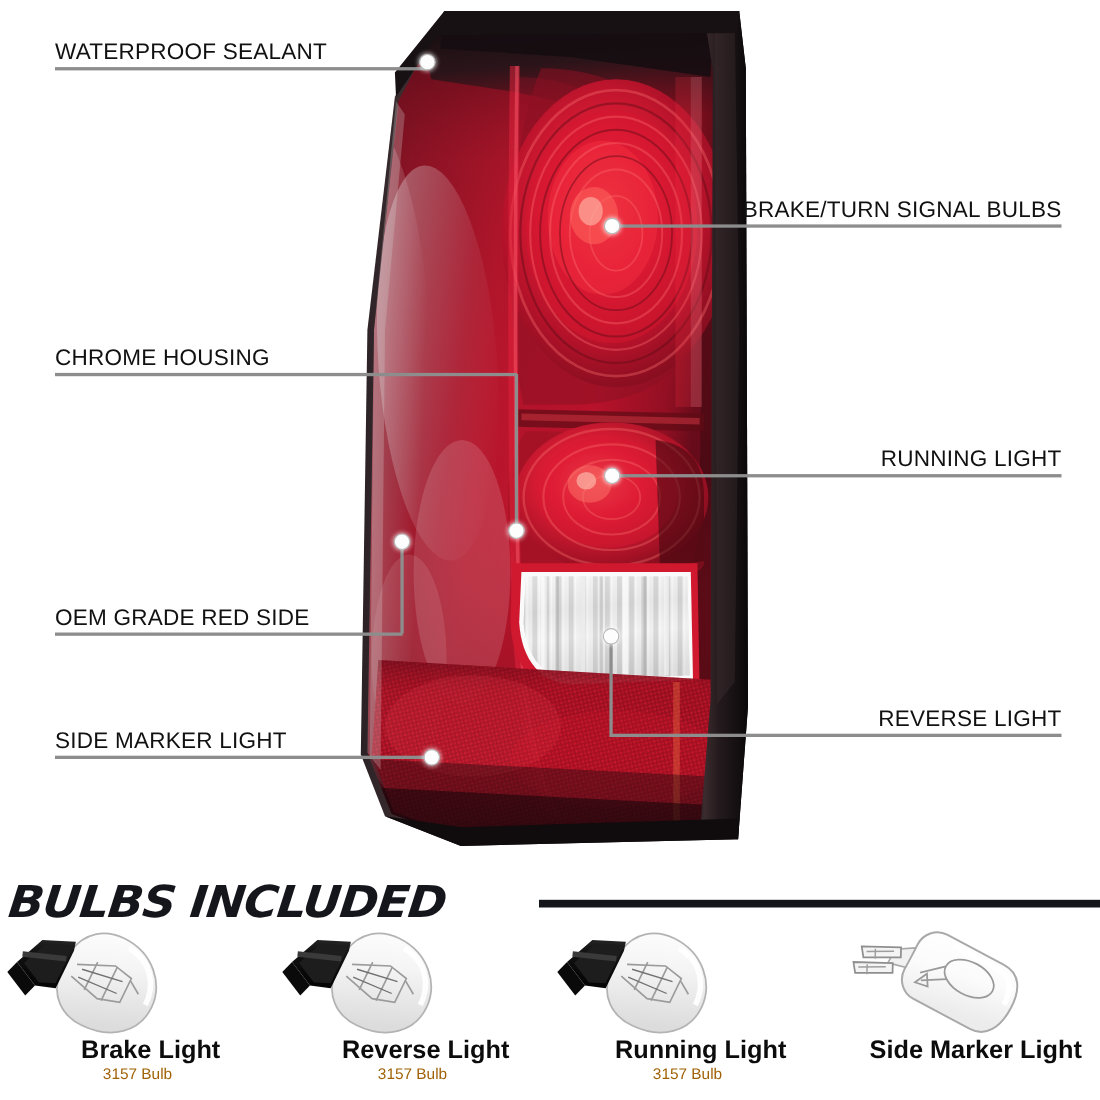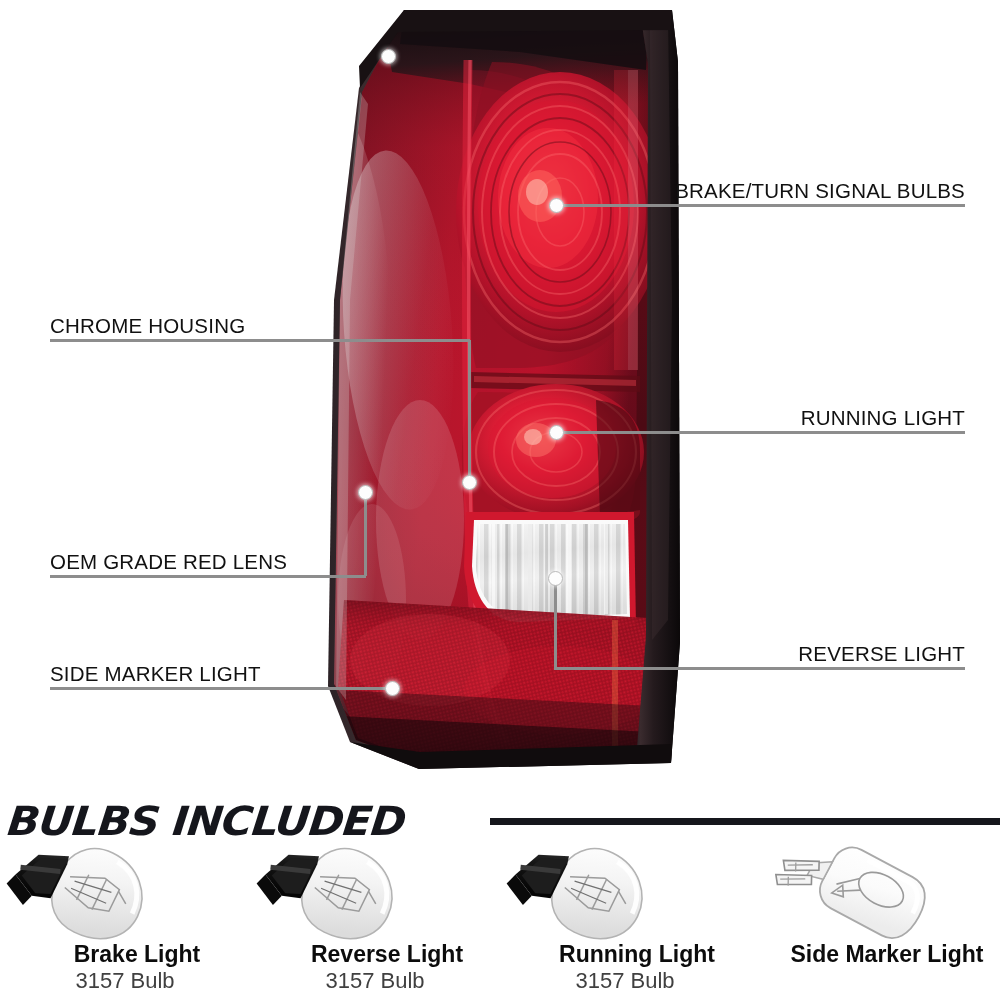--- a/index.html
+++ b/index.html
@@ -50,21 +50,21 @@
   }
 
   .bulb-cell { position:absolute; top:48px; width:250px; height:162px; }
   .bulb-art { position:absolute; left:0; top:0; width:250px; height:105px; }
   .bulb-name {
     position:absolute; left:0; right:0; top:103px; text-align:center;
     font-size:23px; font-weight:700; color:#0c0c0c; white-space:nowrap;padding-left:24px;
   }
   .bulb-spec {
     position:absolute; left:0; right:0; top:130px; text-align:center;
-    font-size:22px; font-weight:400; color:#404040; white-space:nowrap;
+    font-size:14px; font-weight:400; color:#a16207; white-space:nowrap;
   }
 </style>
 </head>
 <body>
 
 <div id="stage">
 
   <div id="product">
     <svg width="1000" height="790" viewBox="0 0 1000 790">
       <defs>
@@ -265,31 +265,35 @@
       <path d="M 650,20 L 668,16 L 672,300 L 668,620 L 652,640 Z" fill="#4a3a3e" opacity=".28"></path>
 
       <path d="M 404,10 L 672,10 L 670,30 L 398,32 L 360,88 L 359,66 Z" fill="#181113"></path>
 
       <path d="M 360,92 L 340,300 L 334,684 L 346,700 L 350,300 L 368,104 Z" fill="#d8d0d2" opacity=".28"></path>
 
       <path d="M 350,742 L 419,769 L 671,763 L 672,744 L 420,752 Z" fill="#100c0d"></path>
     </svg>
   </div>
 
+  <div class="callout left" style="left:50px; top:26px; width:338px; height:38px;">
+    <span class="ctext">WATERPROOF SEALANT</span>
+    <div class="rule" style="left:0; width:338px;"></div>
+  </div>
   <div class="dot" style="left:381px; top:49px;"></div>
 
   <div class="callout left" style="left:50px; top:304px; width:420px; height:38px;">
     <span class="ctext">CHROME HOUSING</span>
     <div class="rule" style="left:0; width:420px;"></div>
   </div>
   <div class="lead v" style="left:468px; top:340px; height:142px;"></div>
   <div class="dot" style="left:462px; top:475px;"></div>
 
   <div class="callout left" style="left:50px; top:540px; width:316px; height:38px;">
-    <span class="ctext">OEM GRADE RED LENS</span>
+    <span class="ctext">OEM GRADE RED SIDE</span>
     <div class="rule" style="left:0; width:316px;"></div>
   </div>
   <div class="lead v" style="left:364px; top:496px; height:80px;"></div>
   <div class="dot" style="left:358px; top:485px;"></div>
 
   <div class="callout left" style="left:50px; top:652px; width:342px; height:38px;">
     <span class="ctext">SIDE MARKER LIGHT</span>
     <div class="rule" style="left:0; width:342px;"></div>
   </div>
   <div class="dot" style="left:385px; top:681px;"></div>

